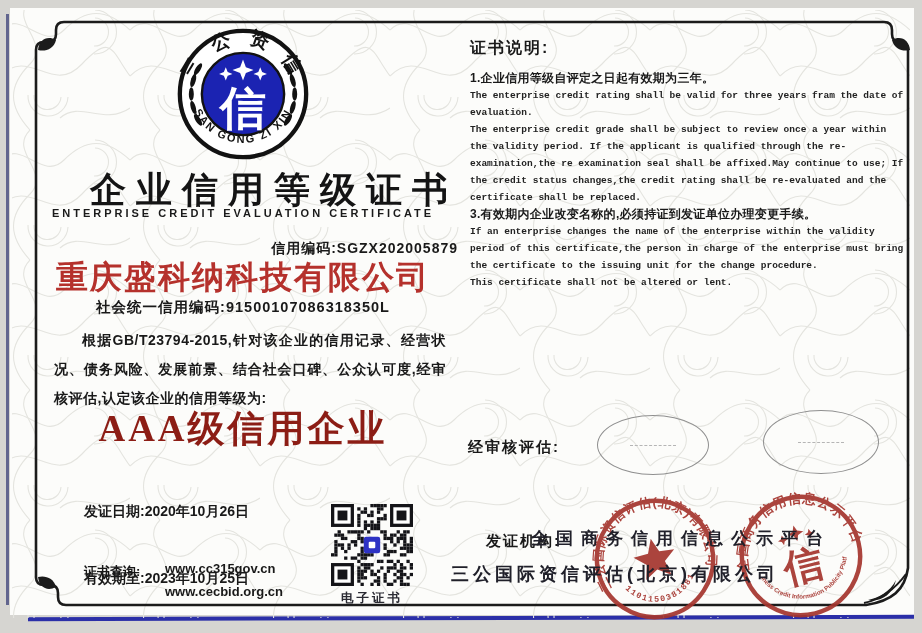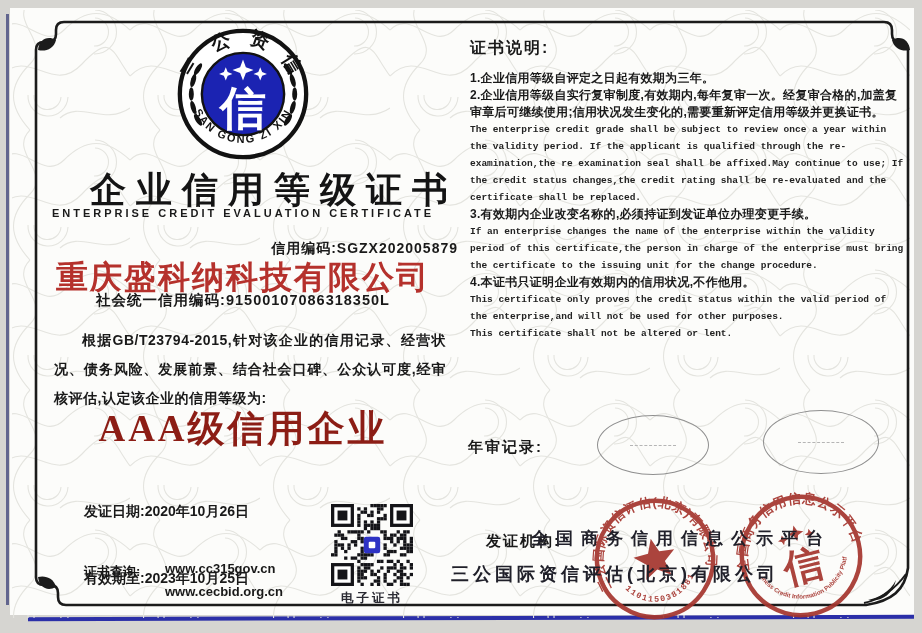--- a/index.html
+++ b/index.html
@@ -25,21 +25,21 @@
   .edge-bottom{position:absolute;left:28px;right:8px;bottom:13px;height:4px;background:var(--edge-blue);transform:rotate(-0.15deg);}
   .edge-left{position:absolute;left:6px;top:14px;bottom:28px;width:3px;background:#3b3f77;opacity:.75;}
   .layer{position:absolute;left:0;top:0;width:922px;height:633px;pointer-events:none;}
   .abs{position:absolute;}
 
   
   .title{left:28px;top:166px;width:430px;text-align:right;font-size:36px;font-weight:700;letter-spacing:10px;color:#141414;white-space:nowrap;}
   .title-en{left:28px;top:207px;width:430px;text-align:center;font-size:11px;font-weight:700;letter-spacing:3px;color:#1a1a1a;white-space:nowrap;}
   .credit-code{left:28px;top:240px;width:430px;text-align:right;font-size:14px;font-weight:700;letter-spacing:1px;}
   .company{left:28px;top:256px;width:430px;text-align:center;font-size:32px;font-weight:700;color:var(--accent-red);letter-spacing:2px;}
-  .unified{left:28px;top:291px;width:430px;text-align:center;font-size:14.5px;font-weight:700;letter-spacing:1px;}
+  .unified{left:28px;top:298px;width:430px;text-align:center;font-size:14.5px;font-weight:700;letter-spacing:1px;}
   .paragraph{left:54px;top:326px;width:392px;font-size:14px;font-weight:700;line-height:29px;text-align:justify;text-indent:2em;letter-spacing:.5px;}
   .rating{left:28px;top:404px;width:430px;text-align:center;font-family:"Liberation Serif",serif;font-size:37px;font-weight:700;color:var(--rating-red);letter-spacing:3px;}
   .issue-date{left:84px;top:503px;font-size:14px;font-weight:700;}
   .valid-until{left:84px;top:531px;font-size:14px;font-weight:700;margin-top:39px;}
   .query-label{left:84px;top:563px;font-size:13px;font-weight:700;}
   .query-url1{left:165px;top:561px;font-size:13px;font-weight:700;text-align:center;}
   .query-url2{left:165px;top:584px;font-size:13px;font-weight:700;}
   .qr-wrap{left:331px;top:504px;width:82px;height:82px;}
   .qr-label{left:321px;top:590px;width:102px;text-align:center;font-size:12.5px;font-weight:700;letter-spacing:3px;color:#2b2b33;}
 
@@ -344,39 +344,35 @@
     <rect x="6" y="60" width="9" height="9" fill="#141418"></rect>
     <rect x="30" y="30" width="15" height="15" fill="#2e33c4" rx="2"></rect>
     <rect x="34.5" y="34.5" width="6" height="6" fill="#ffffff" rx="1"></rect>
   </svg>
 <div class="abs qr-label">电子证书</div>
 
 <div class="abs instr-head">证书说明:</div>
 <div class="abs instr">
   <div>
     <div class="zh">1.企业信用等级自评定之日起有效期为三年。</div>
+    <div class="en">The enterprise credit rating shall be valid for three years fram the date of evaluation.</div>
   </div>
   <div>
-    <div class="zh">2.企业信用等级自实行复审制度,有效期内,每年复审一次。经复审合格的,加盖复审章后可继续使用;信用状况发生变化的,需要重新评定信用等级并更换证书。</div>
     <div class="en">The enterprise credit grade shall be subject to review once a year within the validity period. If the applicant is qualified through the re-examination,the re examination seal shall be affixed.May continue to use; If the credit status changes,the credit rating shall be re-evaluated and the certificate shall be replaced.</div>
   </div>
   <div>
     <div class="zh">3.有效期内企业改变名称的,必须持证到发证单位办理变更手续。</div>
     <div class="en">If an enterprise changes the name of the enterprise within the validity period of this certificate,the person in charge of the enterprise must bring the certificate to the issuing unit for the change procedure.</div>
   </div>
   <div>
-    <div class="zh">4.本证书只证明企业有效期内的信用状况,不作他用。</div>
-    <div class="en">This certificate only proves the credit status within the valid period of the enterprise,and will not be used for other purposes.</div>
-  </div>
-  <div>
     <div class="en">This certificate shall not be altered or lent.</div>
   </div>
 </div>
 
-<div class="abs annual-label">年审记录:</div>
+<div class="abs annual-label">经审核评估:</div>
 <div class="abs oval oval1">
     <div class="dash"></div>
   </div>
 <div class="abs oval oval2">
     <div class="dash"></div>
   </div>
 
 <svg class="abs seal seal1" viewBox="0 0 130 130">
   <defs>
     <path id="s1top" d="M 19,91 A 53,53 0 1 1 111,91"></path>

